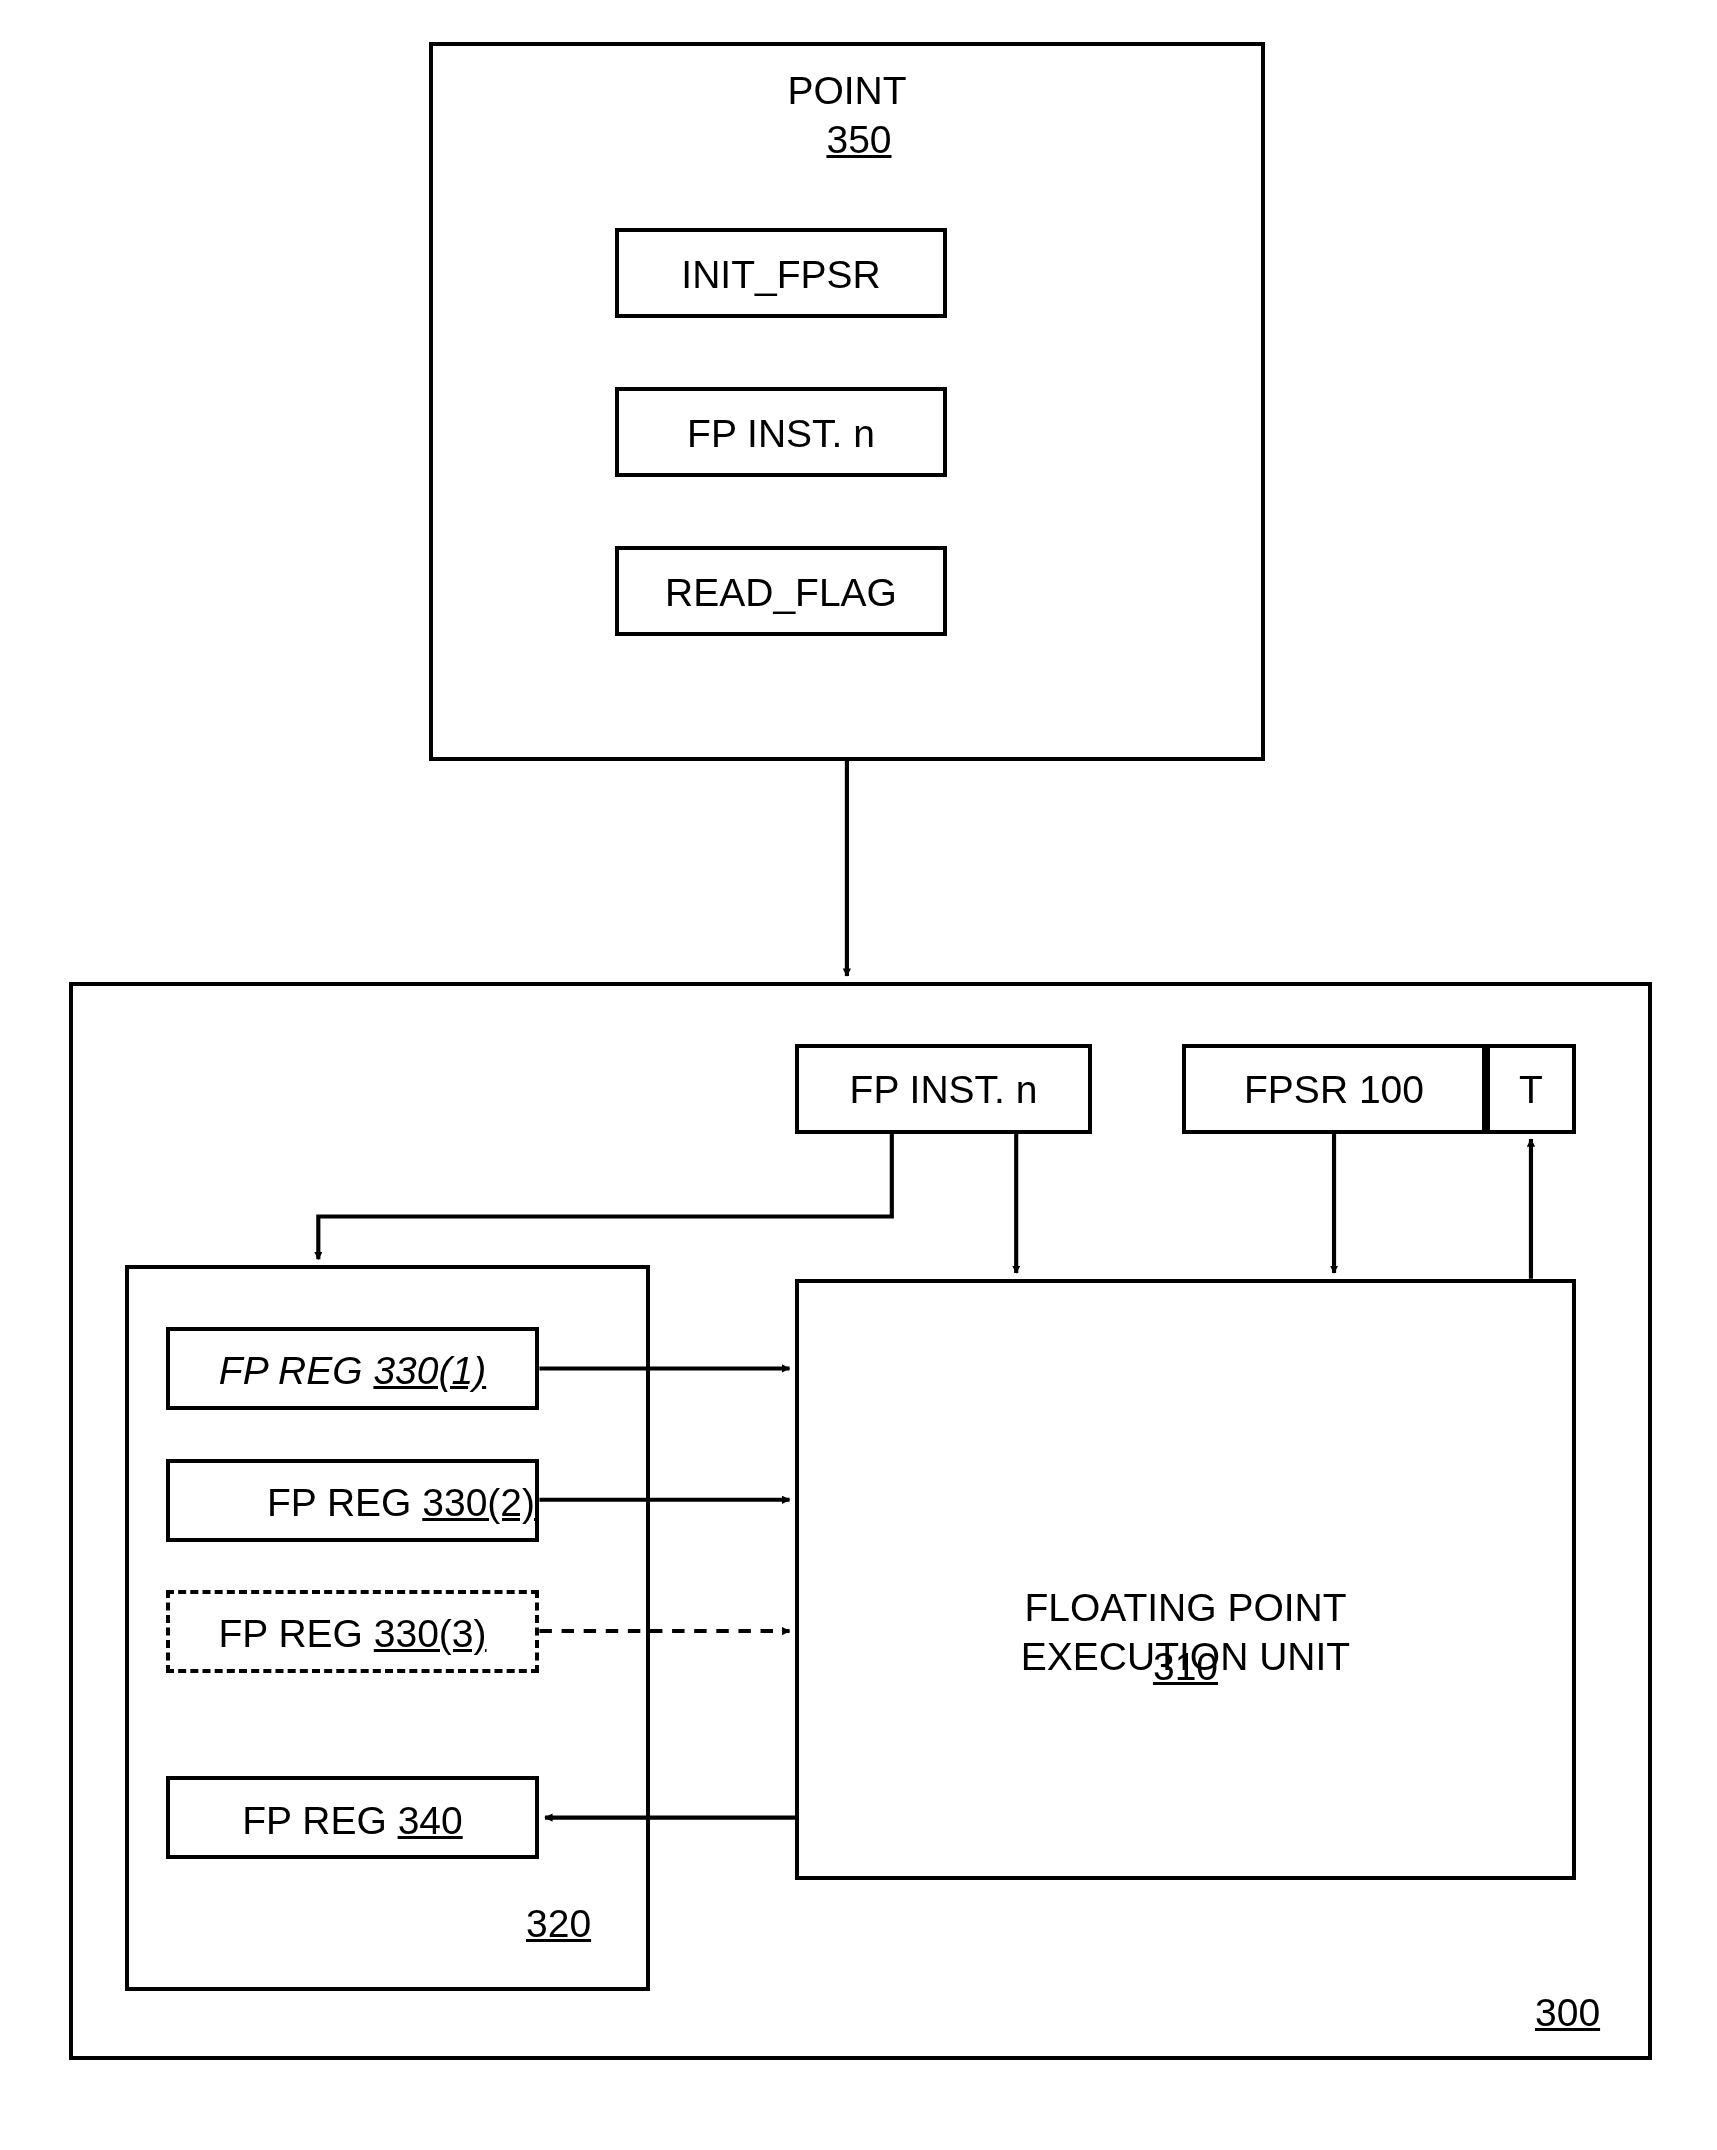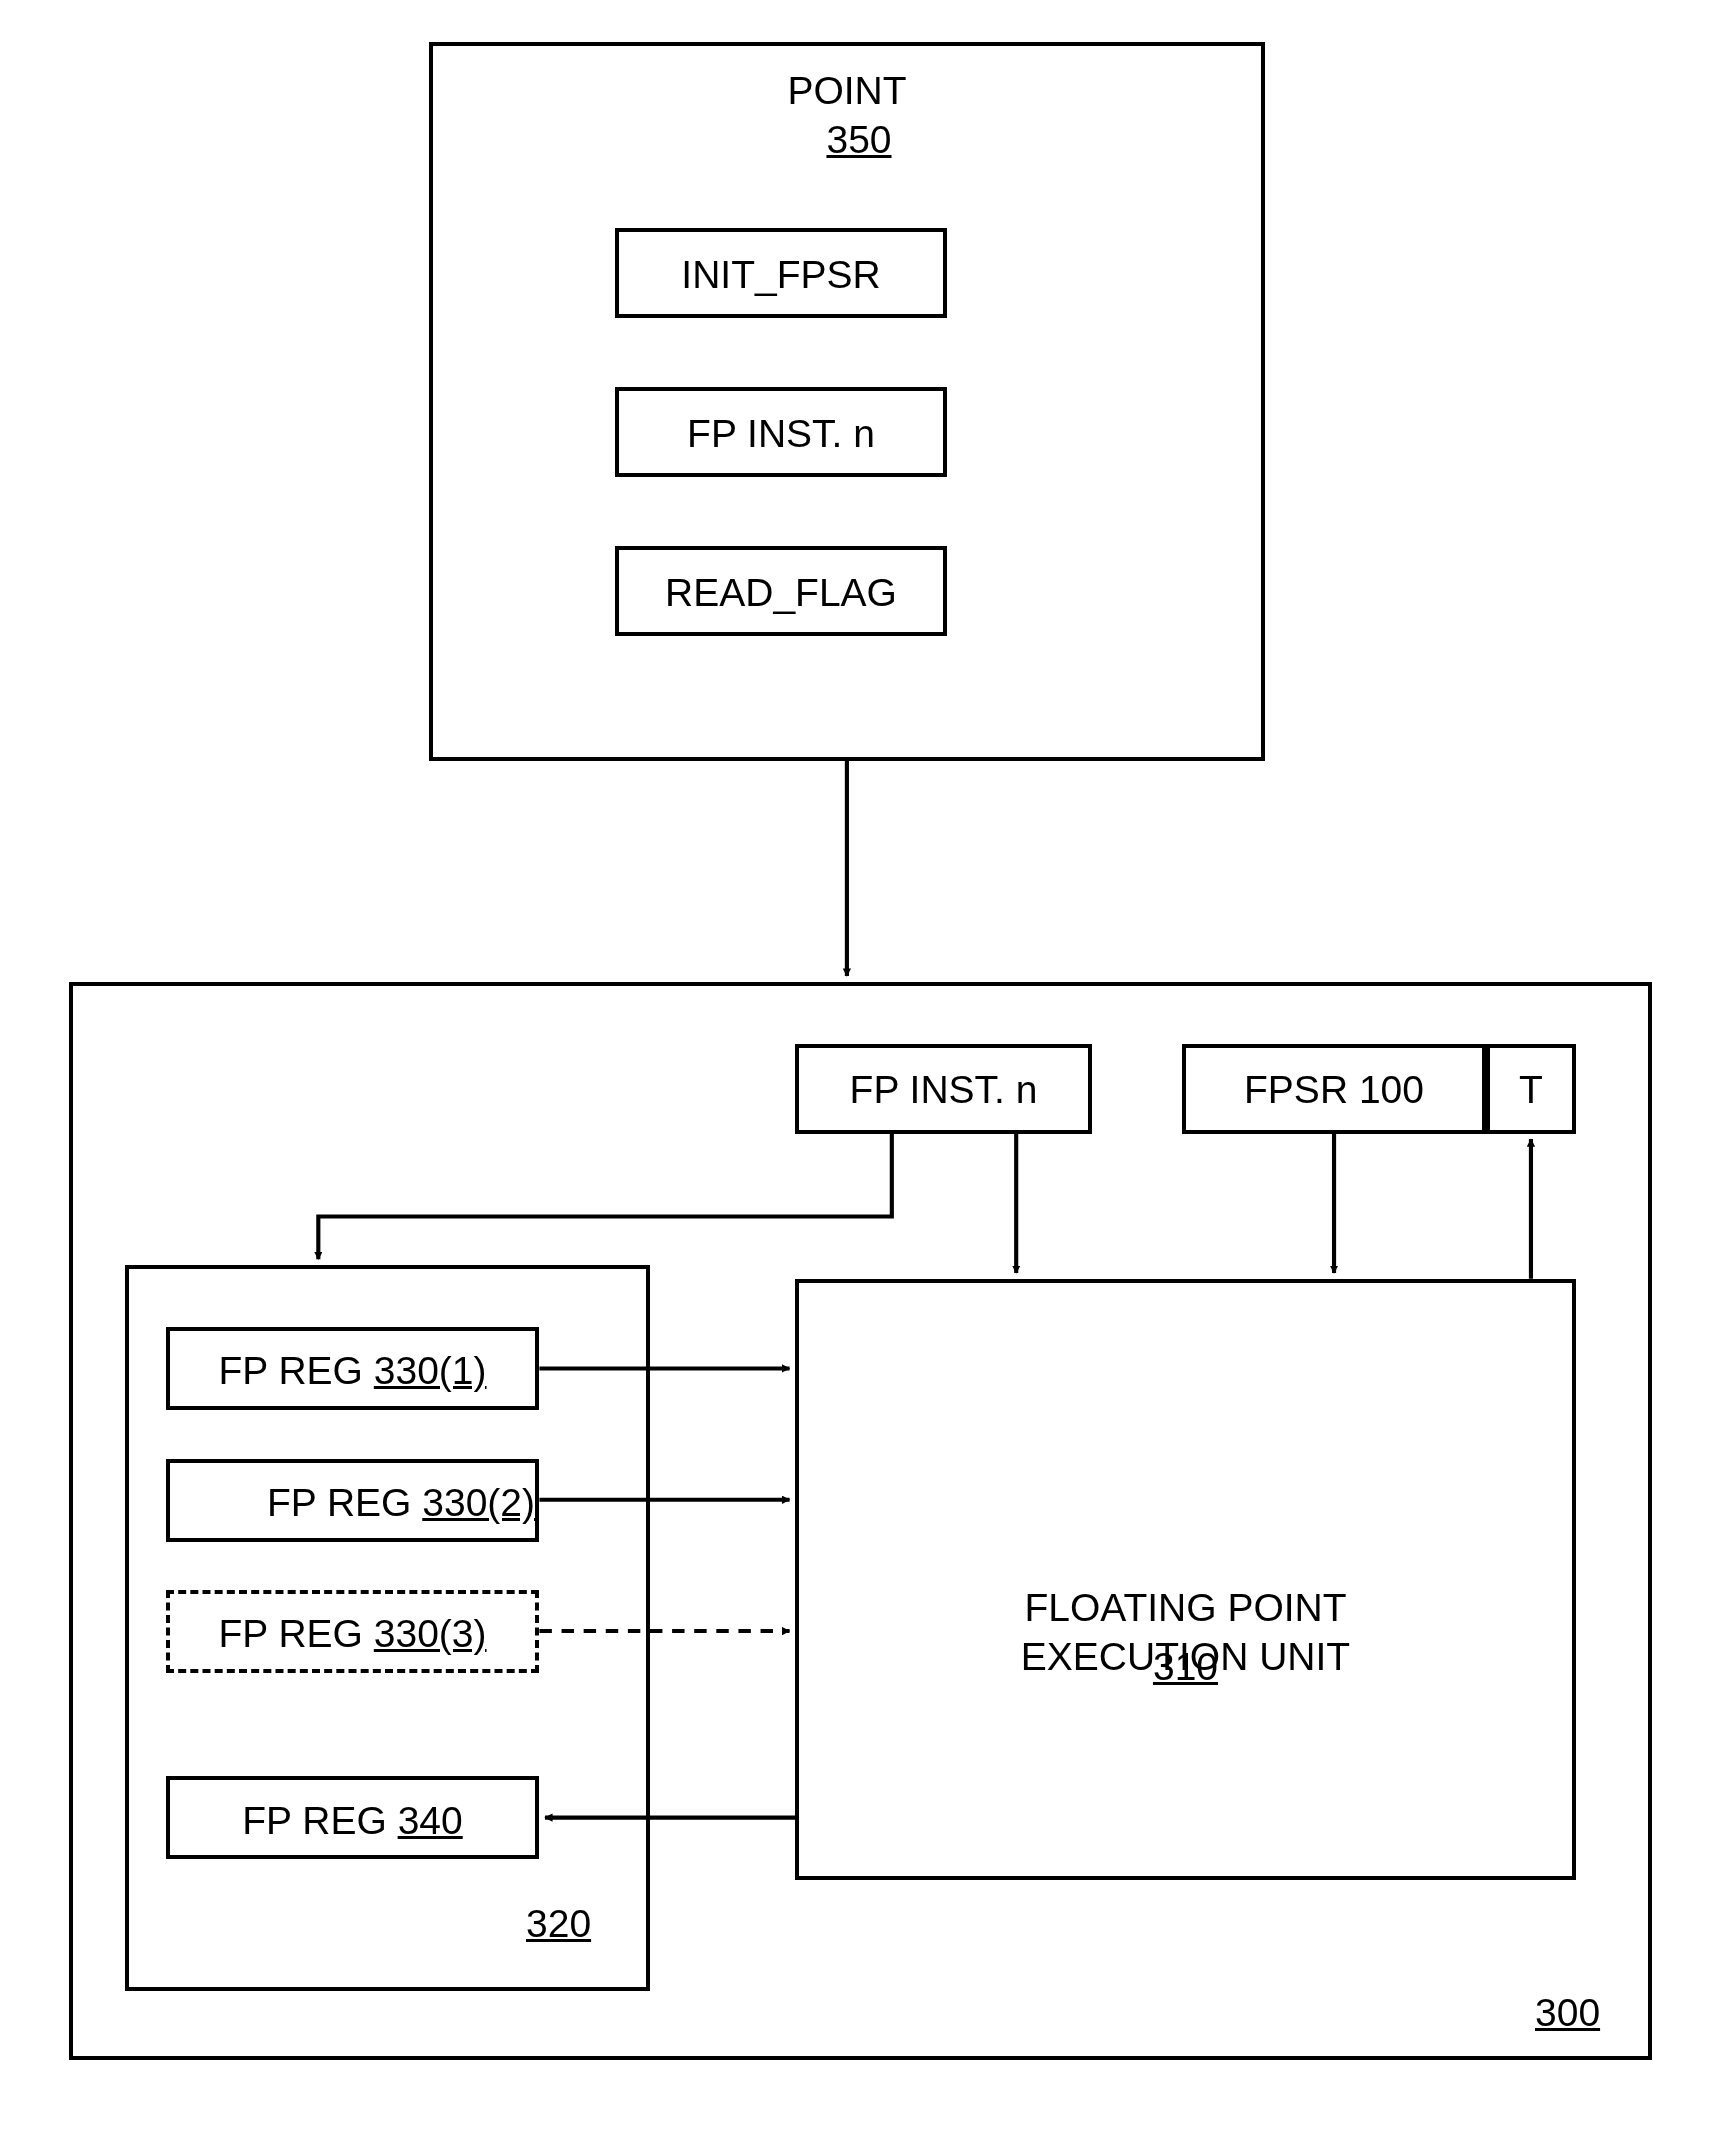--- a/index.html
+++ b/index.html
@@ -62,21 +62,21 @@
   <div class="box" style="left:1154px; top:1016px; width:304px; height:90px;"></div>
   <div class="label" style="left:1154px; top:1040px; width:304px;">FPSR 100</div>
 
   <div class="box" style="left:1458px; top:1016px; width:90px; height:90px;"></div>
   <div class="label" style="left:1458px; top:1040px; width:90px;">T</div>
 
   <div class="box" style="left:97px; top:1237px; width:525px; height:726px;"></div>
   <div class="label u" style="left:498px; top:1874px;">320</div>
 
   <div class="box" style="left:138px; top:1299px; width:373px; height:83px;"></div>
-  <div class="label" style="left:138px; top:1321px; width:373px;">
+  <div class="label" style="left:138px; top:1321px; width:373px;font-style:italic;">
     <span>FP REG </span><span class="u">330(1)</span>
   </div>
 
   <div class="box" style="left:138px; top:1431px; width:373px; height:83px;"></div>
   <div class="label" style="left:138px; top:1453px; width:369px;text-align:right;">
     <span>FP REG </span><span class="u">330(2)</span>
   </div>
 
   <div class="box dashed" style="left:138px; top:1562px; width:373px; height:83px;"></div>
   <div class="label" style="left:138px; top:1584px; width:373px;">

